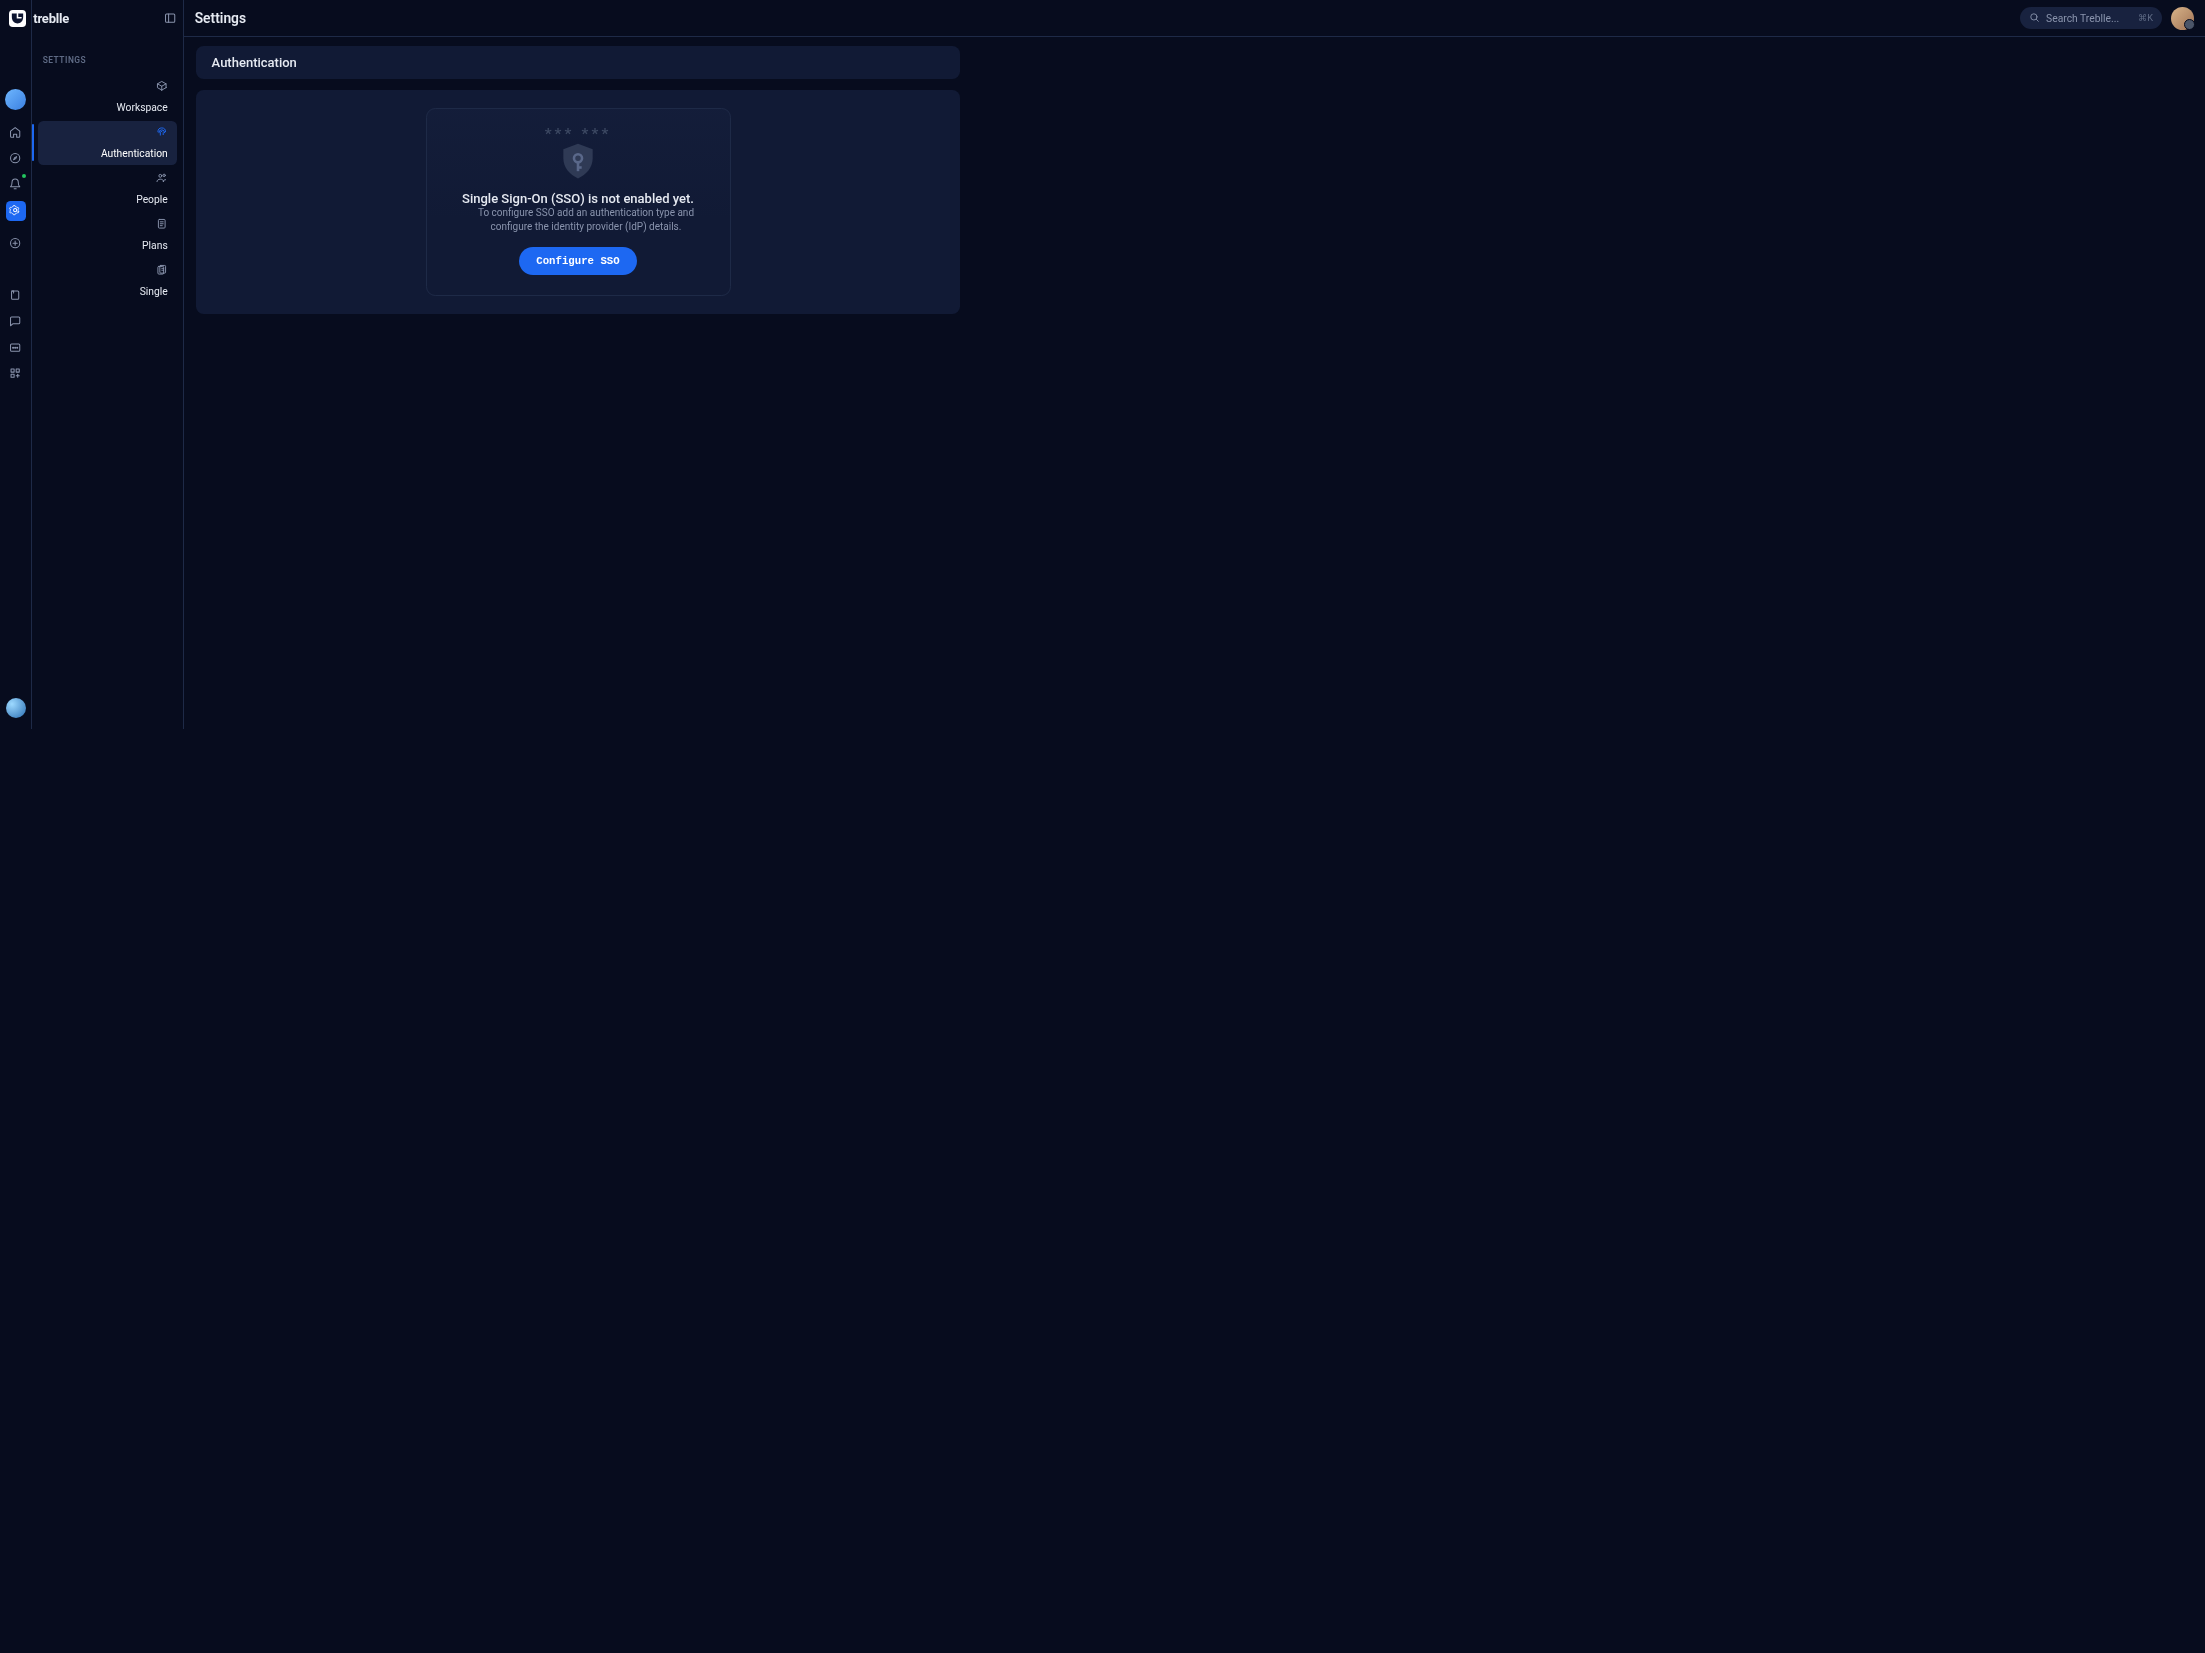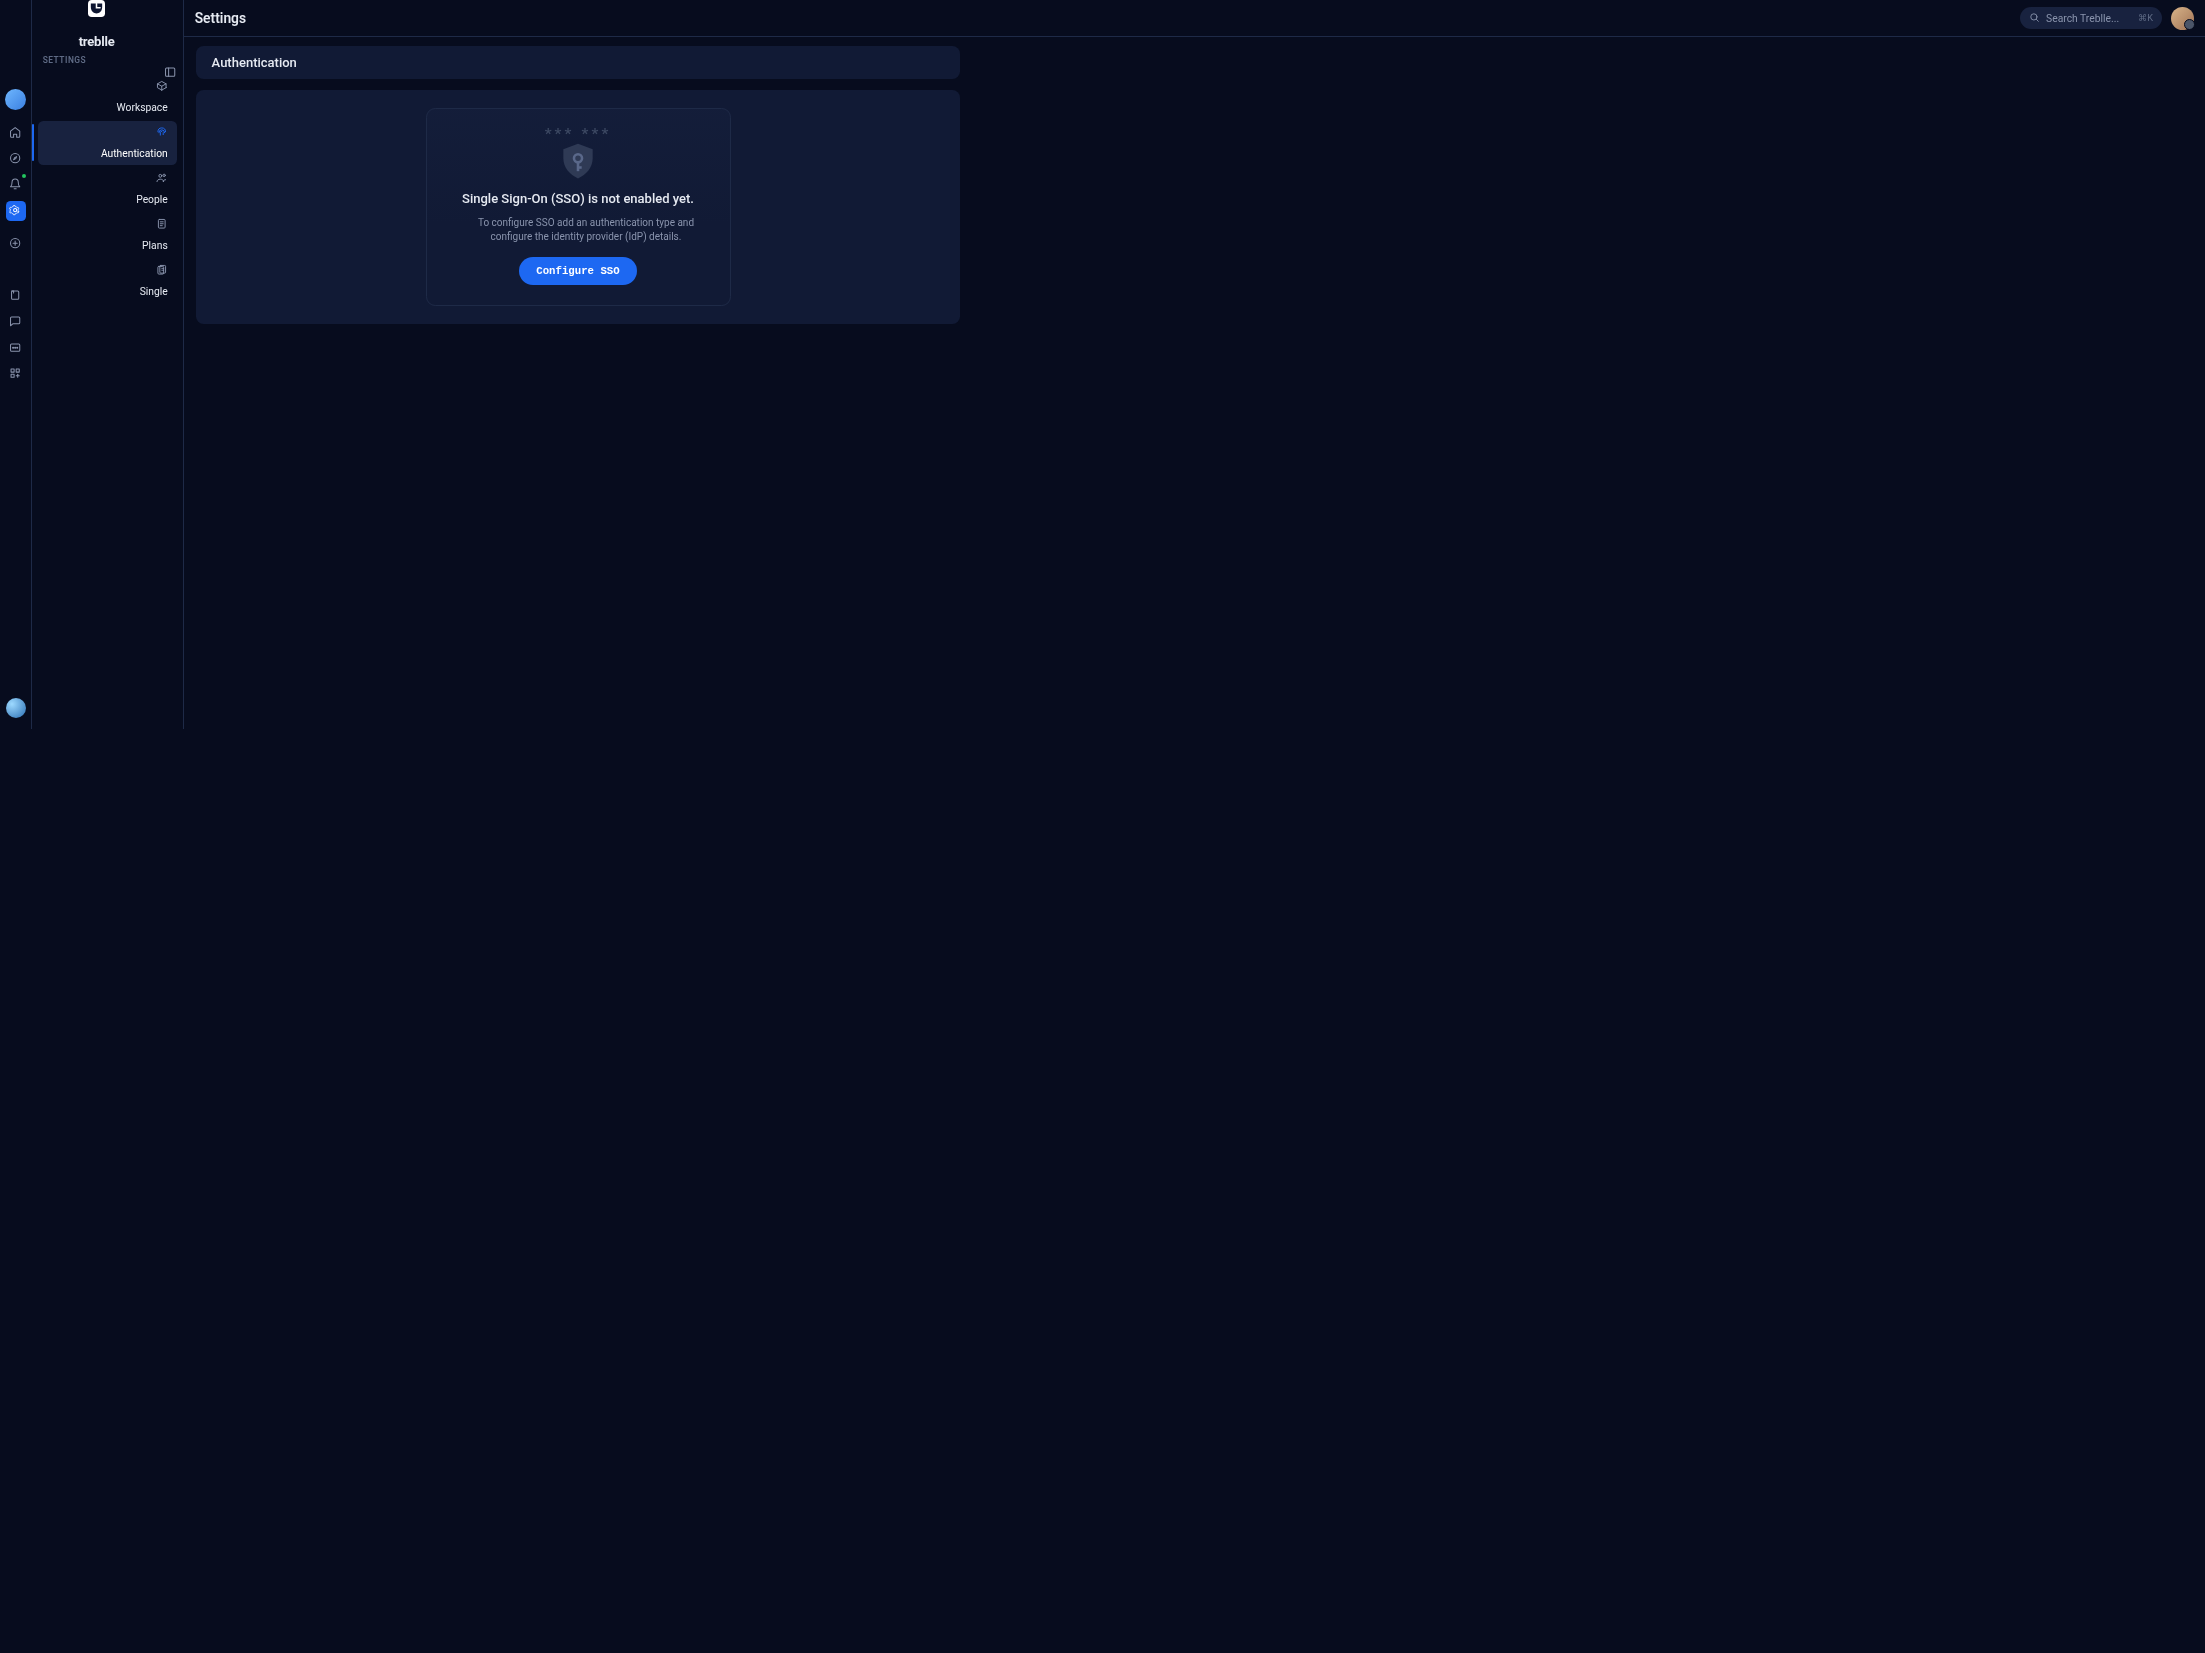--- a/index.html
+++ b/index.html
@@ -253,21 +253,21 @@
     width: 44px; height: 44px;
     margin: -3.1px 0 7.7px;
     color: #3a4560;
     display:flex;align-items:center;justify-content:center;
   }
   .sso-shield svg { width:100%;height:100%;stroke:currentColor;fill:currentColor; }
   .sso-title {
     font-size: 13px;
     font-weight: 500;
     color: var(--text-primary);
-    margin-bottom: 10px;
+    margin-bottom: 0;
   }
   .sso-desc {
     font-size: 10px;
     color: var(--text-secondary);
     line-height: 1.35;
     margin-bottom: 13.8px;
     max-width: 230px;
     margin-left: 16px;
   }
   .cta {
@@ -284,22 +284,21 @@
 
   
   .brand-block{
     position:absolute;
     top:0;left:0;
     height:37px;
     width:184px;
     display:flex;
     align-items:center;
     padding-left:9.2px;
-    gap:17px;
-    flex-direction:column;
+    gap:7px;
   }
 
   
   .sidebar-inner { padding-top: 37px; }
   .rail-inner { padding-top: 37px; display:flex;flex-direction:column;align-items:center;gap:6.1px;flex:1;width:100%; }
 </style>
 </head>
 <body>
 
 <div class="brand-block">

